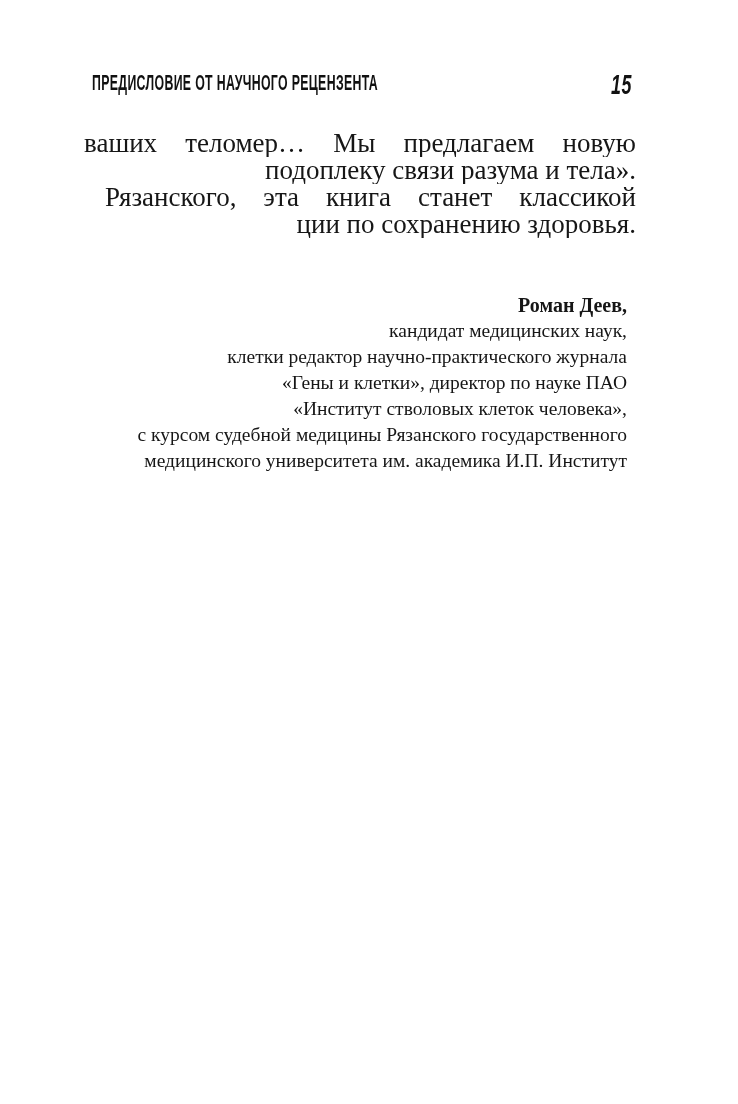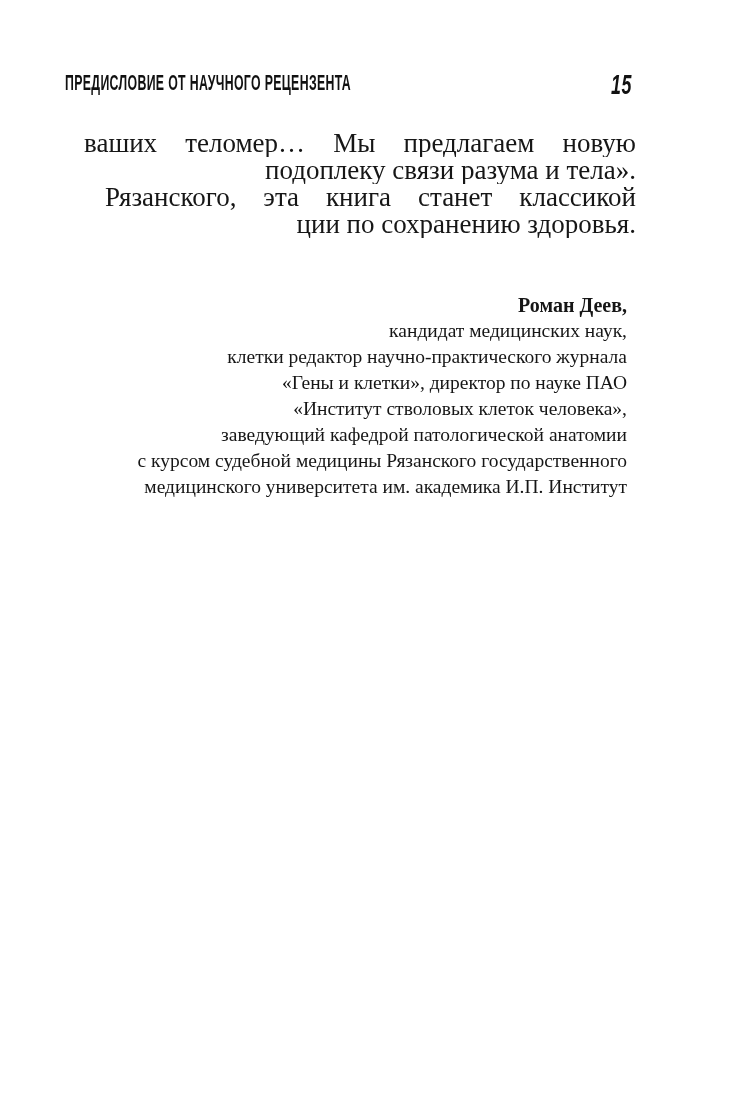--- a/index.html
+++ b/index.html
@@ -13,21 +13,21 @@
     height: 1104px;
     background: #ffffff;
     overflow: hidden;
     font-family: "Liberation Serif", serif;
     color: #161616;
   }
 
   
   .running-head {
     position: absolute;
-    left: 65px;
+    left: 92px;
     top: 72px;
     height: 22px;
     white-space: nowrap;
   }
   .running-head-inner {
     display: inline-block;
     font-family: "Liberation Sans", sans-serif;
     font-weight: 700;
     font-size: 22px;
     line-height: 22px;
@@ -121,18 +121,17 @@
     <div class="bline j indent">Рязанского, эта книга станет классикой научной бел-</div>
     <div class="bline">ции по сохранению здоровья.</div>
   </div>
 
   <div class="signature">
     <div class="sline name">Роман Деев,</div>
     <div class="sline">кандидат медицинских наук,</div>
     <div class="sline">клетки редактор научно-практического журнала</div>
     <div class="sline">«Гены и клетки», директор по науке ПАО</div>
     <div class="sline">«Институт стволовых клеток человека»,</div>
-    <div class="sline">заведующий кафедрой патологической анатомии</div>
     <div class="sline">с курсом судебной медицины Рязанского государственного</div>
     <div class="sline">медицинского университета им. академика И.П. Институт</div>
   </div>
 
 </div>
 
 </body></html>

